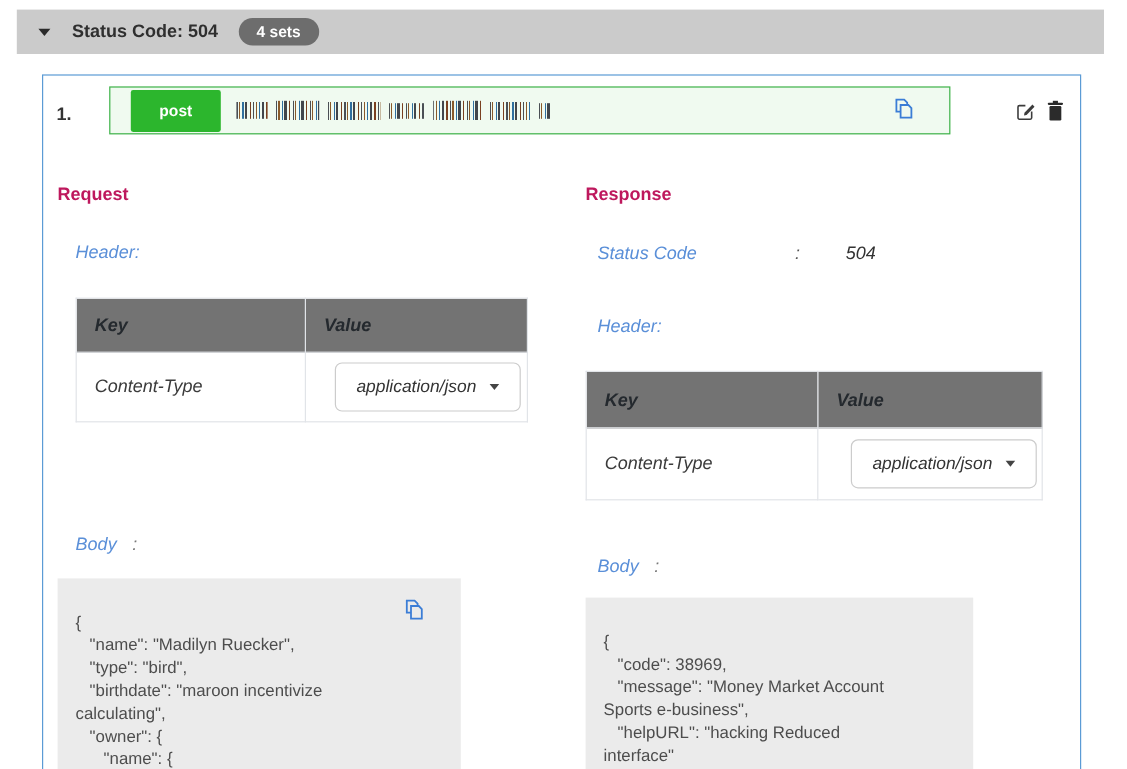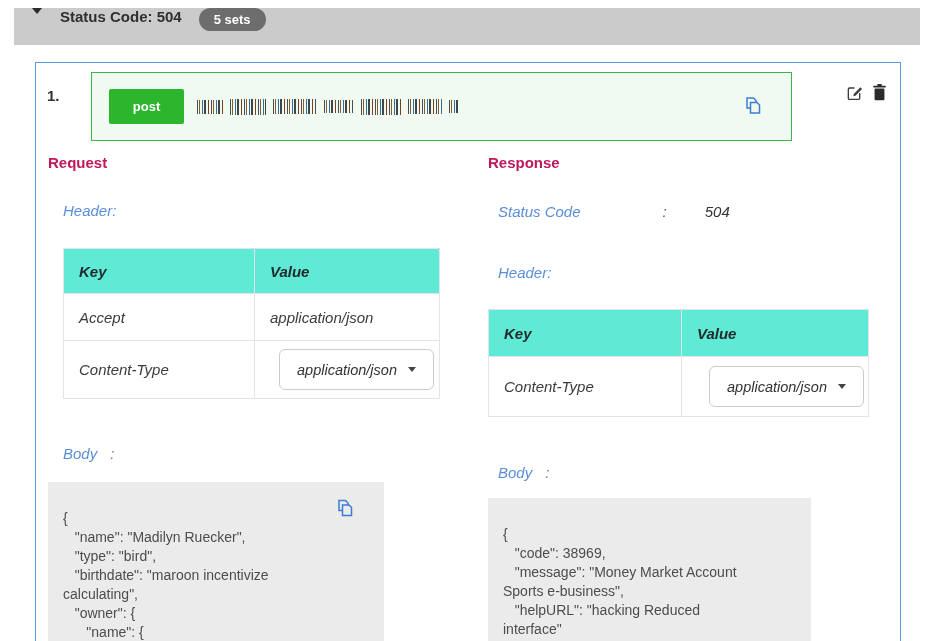--- a/index.html
+++ b/index.html
@@ -2,36 +2,36 @@
 <html><head>
 <meta charset="utf-8">
 <style>
   * { box-sizing: border-box; margin: 0; padding: 0; }
   html, body { width: 939px; height: 641px; overflow: hidden; background: #fff;
     font-family: "Liberation Sans", "DejaVu Sans", sans-serif; }
   body { position: relative; }
 
   
   .topbar { position: absolute; left: 14px; top: 8px; width: 906px; height: 37px;
-    background: #cbcbcb; display: flex; cursor: pointer; }
+    background: #cbcbcb; display: flex; align-items: center; cursor: pointer; }
   .caret-down { width: 0; height: 0; margin-left: 18px;
     border-left: 5px solid transparent; border-right: 5px solid transparent;
     border-top: 6px solid #2b2b2b; }
   .topbar-title { margin-left: 18px; font-size: 15px; font-weight: 700; color: #2f2f2f; }
   .sets-badge { margin-left: 17px; background: #6d6d6d; color: #fff; font-size: 13px;
     font-weight: 700; height: 23px; line-height: 23px; padding: 0 15px; border-radius: 12px; }
 
   
   .card { position: absolute; left: 35px; top: 62px; width: 866px; height: 900px;
     background: #fff; border: 1px solid #5b9bd5; }
 
   .entry-index { position: absolute; left: 11px; top: 24px; font-size: 15px;
     font-weight: 600; color: #333; }
 
-  .summary { position: absolute; left: 55px; top: 9px; width: 701px; height: 69px;
+  .summary { position: absolute; left: 55px; top: 9px; width: 701px; height: 40px;
     background: #f0faf0; border: 1px solid #3fb24a; display: flex; align-items: center; }
   .method-badge { margin-left: 17px; width: 75px; height: 35px; background: #2cb62d;
     border-radius: 2px; color: #fff; font-size: 13px; font-weight: 700;
     display: flex; align-items: center; justify-content: center; }
   .url-masked { margin-left: 13px; display: flex; align-items: center; gap: 7px; }
   .bar-word { display: inline-block;
     background-image: repeating-linear-gradient(90deg,
       #4a4f55 0px, #4a4f55 1px, transparent 1px, transparent 2px,
       #8a5a2a 2px, #8a5a2a 3px, transparent 3px, transparent 5px,
       #2f6f9f 5px, #2f6f9f 6px, transparent 6px, transparent 7px,
@@ -53,21 +53,21 @@
   .status-colon { color: #555; margin-left: 44px; }
   .status-value { color: #333; }
 
   .body-label-line { display: flex; align-items: baseline; }
   .body-colon { color: #777; font-size: 15px; margin-left: 13px; }
 
   
   table.kv { border-collapse: collapse; background: #fff; table-layout: fixed; }
   table.kv th, table.kv td { border: 1px solid #e1e4e8; text-align: left;
     padding-left: 15px; font-size: 15px; vertical-align: middle; }
-  table.kv th { background: #5eead4; font-weight: 700; color: #24292e; }
+  table.kv th { background: #737373; font-weight: 700; color: #24292e; }
   table.kv td { color: #3b3b3b; font-weight: 400; }
   .req-table { width: 376px; }
   .req-table col.c1 { width: 191px; } .req-table col.c2 { width: 185px; }
   .req-table thead tr { height: 45px; }
   .req-table tbody tr.r1 { height: 47px; }
   .req-table tbody tr.r2 { height: 58px; }
   .resp-table { width: 380px; }
   .resp-table col.c1 { width: 193px; } .resp-table col.c2 { width: 187px; }
   .resp-table thead tr { height: 47px; }
   .resp-table tbody tr { height: 60px; }
@@ -90,21 +90,21 @@
     background: none; border: none; }
 
   .icon-btn { cursor: pointer; background: none; border: none; padding: 0; }
 </style>
 </head>
 <body>
 
 <div class="topbar">
   <span class="caret-down"></span>
   <span class="topbar-title">Status Code: 504</span>
-  <span class="sets-badge">5 sets</span>
+  <span class="sets-badge">4 sets</span>
 </div>
 
 <div class="card">
 
   <span class="entry-index">1.</span>
 
   <div class="summary">
     <span class="method-badge">post</span>
     <span class="url-masked">
       <span class="bar-word" style="width:26px;height:14px"></span>
@@ -146,24 +146,20 @@
         <col class="c1">
         <col class="c2">
       </colgroup>
     <thead>
       <tr>
         <th>Key</th>
         <th>Value</th>
       </tr>
     </thead>
     <tbody>
-      <tr class="r1">
-        <td>Accept</td>
-        <td>application/json</td>
-      </tr>
       <tr class="r2">
         <td>Content-Type</td>
         <td>
           <span class="select req-select">
             <span>application/json</span>
             <span class="select-caret"></span>
           </span>
         </td>
       </tr>
     </tbody>

